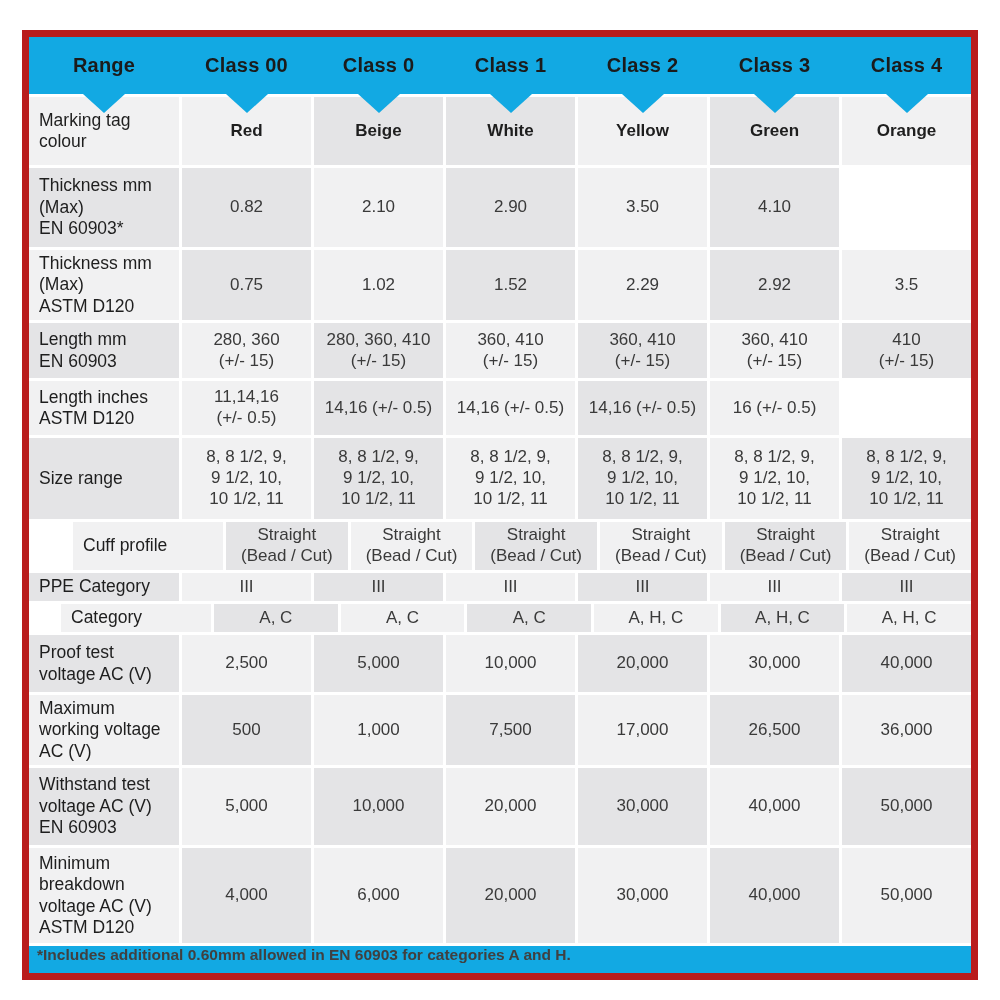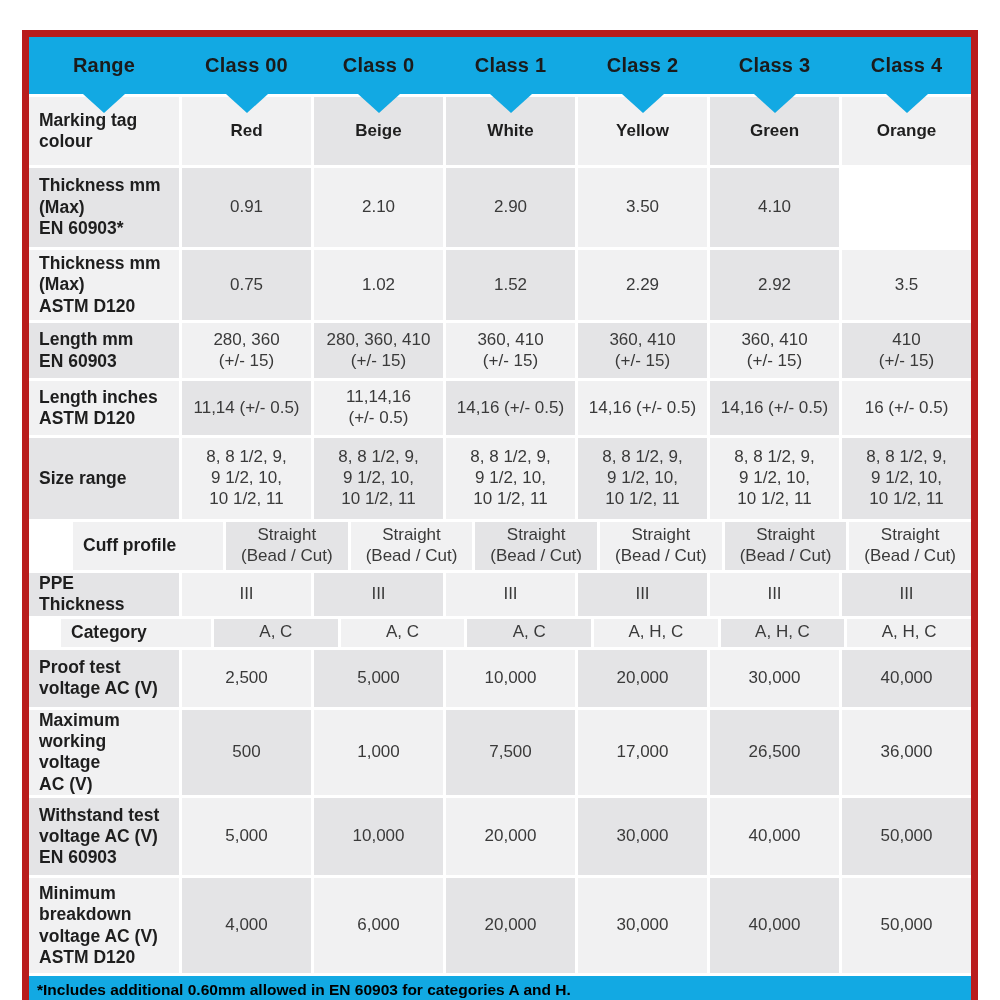--- a/index.html
+++ b/index.html
@@ -72,34 +72,34 @@
   .row:nth-child(12){min-height:77px;}
   .row:nth-child(13){min-height:95px;}
   .cell{
     display:flex;align-items:center;
     white-space:pre-line;
     font-size:17px;line-height:1.22;color:#3a3a3a;
   }
   .cell.label{
     justify-content:flex-start;
     padding-left:10px;padding-right:16px;
-    font-weight:bold;color:#1e1e1e;font-size:17.5px;
+    font-weight:normal;color:#1e1e1e;font-size:17.5px;
   }
   .cell.val{justify-content:center;text-align:center;padding:3px 2px;}
   .cell.emph{font-weight:bold;color:#1e1e1e;}
   .lt{background:var(--cell-light);}
   .dk{background:var(--cell-dark);}
   
   .footer{
     margin-top:3px;
     background:var(--accent);
     min-height:27px;
-    display:flex;align-items:center;
+    display:flex;
     padding-left:8px;
-    font-weight:bold;font-size:15.5px;color:#000000;
+    font-weight:bold;font-size:15.5px;color:#404040;
   }
 </style>
 </head>
 <body>
 
 <div class="frame">
 
   <div class="header-bar">
     <div class="hcell">Range</div>
     <div class="hcell">Class 00</div>
@@ -143,21 +143,21 @@
     <div class="cell val dk emph">White</div>
     <div class="cell val lt emph">Yellow</div>
     <div class="cell val dk emph">Green</div>
     <div class="cell val lt emph">Orange</div>
   </div>
 
   <div class="row">
     <div class="cell label dk">Thickness mm
 (Max)
 EN 60903*</div>
-    <div class="cell val dk">0.91</div>
+    <div class="cell val dk">0.82</div>
     <div class="cell val lt">2.10</div>
     <div class="cell val dk">2.90</div>
     <div class="cell val lt">3.50</div>
     <div class="cell val dk">4.10</div>
   </div>
 
   <div class="row">
     <div class="cell label lt">Thickness mm
 (Max)
 ASTM D120</div>
@@ -182,21 +182,20 @@
 (+/- 15)</div>
     <div class="cell val lt">360, 410
 (+/- 15)</div>
     <div class="cell val dk">410
 (+/- 15)</div>
   </div>
 
   <div class="row">
     <div class="cell label lt">Length inches
 ASTM D120</div>
-    <div class="cell val dk">11,14 (+/- 0.5)</div>
     <div class="cell val lt">11,14,16
 (+/- 0.5)</div>
     <div class="cell val dk">14,16 (+/- 0.5)</div>
     <div class="cell val lt">14,16 (+/- 0.5)</div>
     <div class="cell val dk">14,16 (+/- 0.5)</div>
     <div class="cell val lt">16 (+/- 0.5)</div>
   </div>
 
   <div class="row">
     <div class="cell label dk">Size range</div>
@@ -230,21 +229,21 @@
 (Bead / Cut)</div>
     <div class="cell val lt">Straight
 (Bead / Cut)</div>
     <div class="cell val dk">Straight
 (Bead / Cut)</div>
     <div class="cell val lt">Straight
 (Bead / Cut)</div>
   </div>
 
   <div class="row">
-    <div class="cell label dk">PPE Thickness</div>
+    <div class="cell label dk">PPE Category</div>
     <div class="cell val lt">III</div>
     <div class="cell val dk">III</div>
     <div class="cell val lt">III</div>
     <div class="cell val dk">III</div>
     <div class="cell val lt">III</div>
     <div class="cell val dk">III</div>
   </div>
 
   <div class="row">
     <div class="cell label lt">Category</div>

